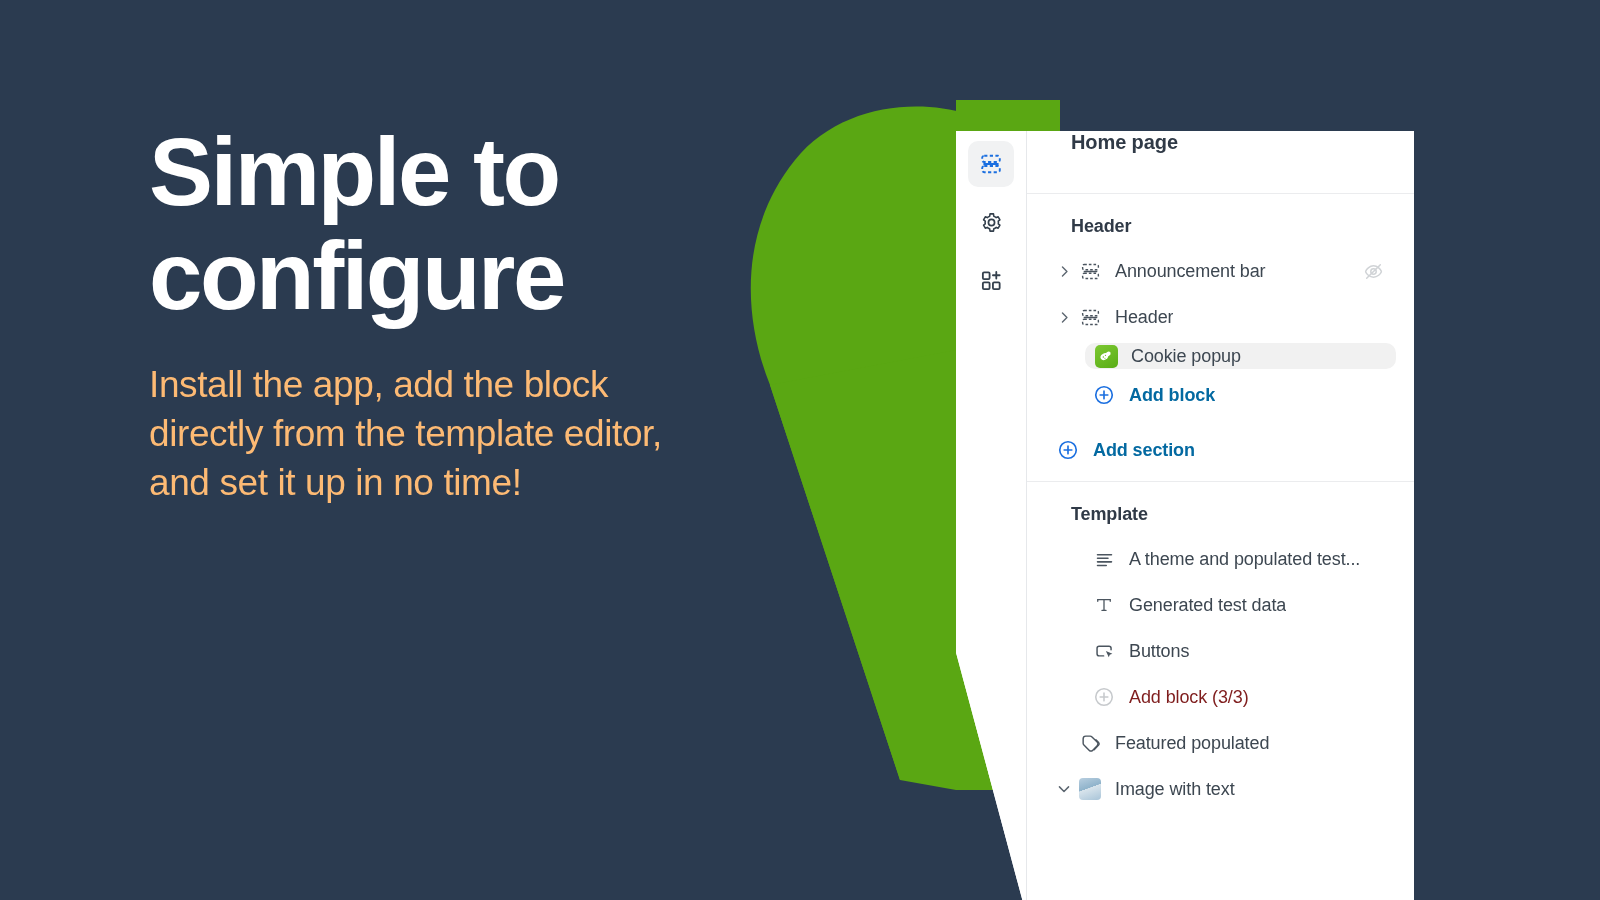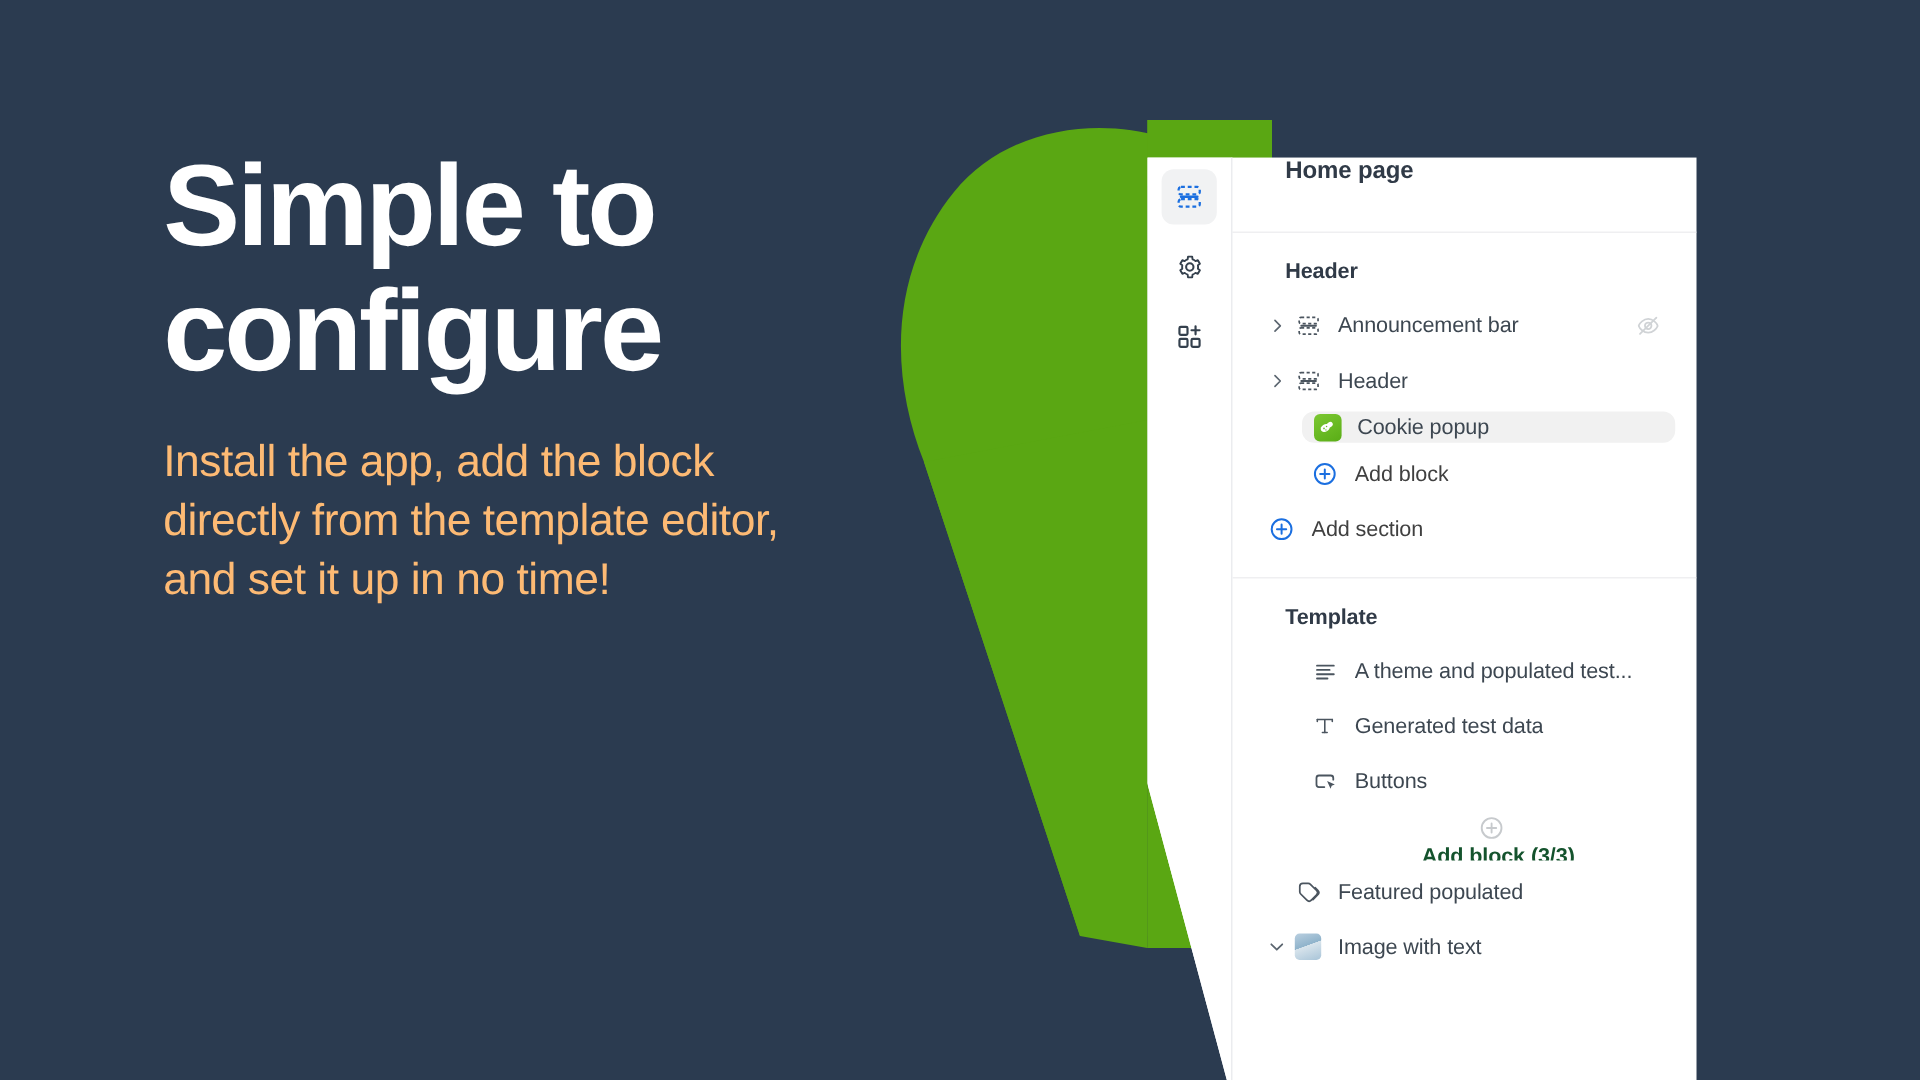--- a/index.html
+++ b/index.html
@@ -12,21 +12,21 @@
 
   body {
     background: #2b3b50;
     font-family: "Liberation Sans", sans-serif;
     position: relative;
   }
 
   
   .left-copy {
     position: absolute;
-    left: 136px;
+    left: 149px;
     top: 120px;
     width: 520px;
   }
 
   .headline {
     color: #ffffff;
     font-size: 96px;
     line-height: 1.08;
     font-weight: 700;
     letter-spacing: -2.5px;
@@ -188,26 +188,26 @@
     background: #f1f1f1;
     border-radius: 10px;
     margin-left: 58px;
     margin-right: 18px;
     padding-left: 8px;
     height: 26px;
   }
   .row.selected .r-icon { margin-left: 0; }
 
   
-  .row.action { color: #404040; font-weight: 400; }
+  .row.action { color: #0369a1; font-weight: 700; }
   .row.action.lvl2 { padding-left: 64px; }
   .row.action .r-label { margin-left: 12px; }
-  .row.action.disabled { color: #14532d; font-weight: 700; flex-direction: column; }
-
-  .row.add-section { padding-left: 28px; }
+  .row.action.disabled { color: #7f1d1d; font-weight: 400; }
+
+  .row.add-section { padding-left: 28px; align-items: flex-end; }
   .row.add-section .r-icon { margin-left: 0; }
 
   
   .thumb {
     width: 22px; height: 22px; border-radius: 4px;
     background: linear-gradient(160deg,#b9cfe0 0%, #8fb3cb 45%, #d8e4ec 46%, #a8c4d8 100%);
     display: block;
   }
 
   .app-icon {

